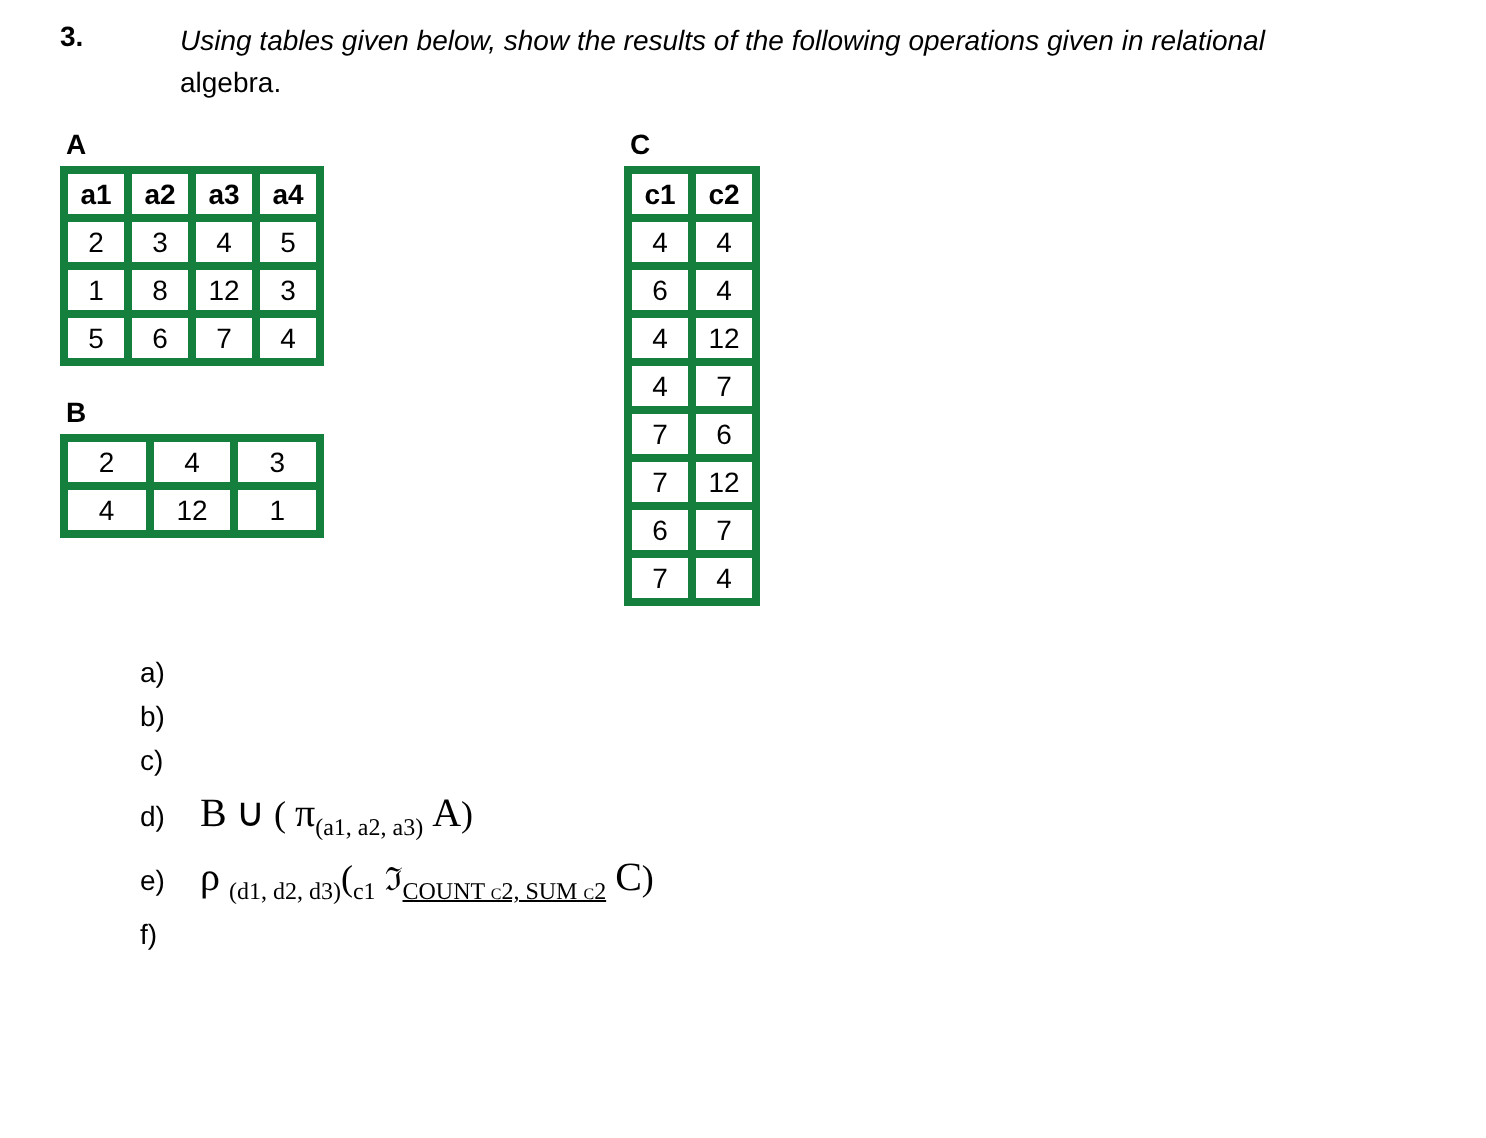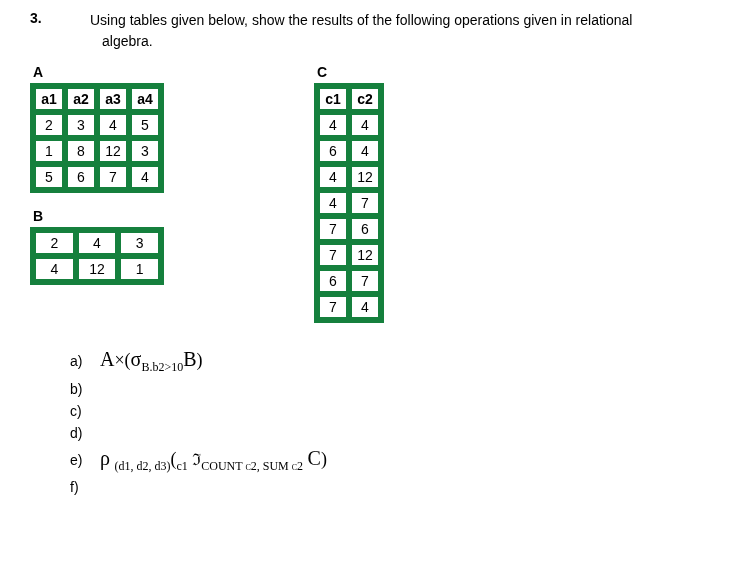--- a/index.html
+++ b/index.html
@@ -19,23 +19,24 @@
       display: flex;
       margin-bottom: 15px;
     }
     .question-num {
       font-weight: bold;
       width: 60px;
     }
     .question-text {
       flex: 1;
       line-height: 1.5;
+      font-style: italic;
     }
     .question-text-cont {
-      margin-left: 12px;
+      margin-left: 0px;
       margin-top: 2px;
     }
     .tables-container {
       display: flex;
       gap: 150px;
       margin-bottom: 25px;
     }
     .left-tables {
       display: flex;
       flex-direction: column;
@@ -47,21 +48,21 @@
     }
     .table-label {
       font-weight: bold;
       margin-bottom: 3px;
       padding-left: 3px;
     }
     table {
       border-collapse: collapse;
     }
     th, td {
-      border: 6px solid #15803d;
+      border: 4px solid #15803d;
       padding: 2px 0;
       text-align: center;
       width: 32px;
       font-size: 14px;
     }
     th {
       font-weight: bold;
     }
     .formulas {
       margin-left: 40px;
@@ -85,20 +86,21 @@
     .big {
       font-size: 20px;
     }
     .sub {
       font-size: 12px;
       vertical-align: sub;
     }
     .smallcaps {
       font-size: 12px;
       font-variant: small-caps;
+      text-decoration: underline;
     }
     .script-f {
       font-family: 'Brush Script MT', cursive;
       font-size: 16px;
     }
   </style>
 </head>
 <body>
 
 <div class="question-header">
@@ -203,35 +205,35 @@
         <td>4</td>
       </tr>
     </tbody>
       </table>
   </div>
 </div>
 
 <div class="formulas">
   <div class="formula-row">
     <span class="formula-label">a)</span>
+  </div>
+
+  <div class="formula-row">
+    <span class="formula-label">b)</span>
+  </div>
+
+  <div class="formula-row">
+    <span class="formula-label">c)</span>
+  </div>
+
+  <div class="formula-row">
+    <span class="formula-label">d)</span>
     <span class="formula-content">
-      <span class="big">A</span><span>×</span><span>(</span><span class="big">σ</span><span class="sub">B.b2&gt;10</span><span class="big">B</span><span>)</span>
+      <span class="big">B</span> <span class="big">∪</span> <span>(</span> <span class="big">π</span><span class="sub">(a1, a2, a3)</span> <span class="big">A</span><span>)</span>
     </span>
-  </div>
-
-  <div class="formula-row">
-    <span class="formula-label">b)</span>
-  </div>
-
-  <div class="formula-row">
-    <span class="formula-label">c)</span>
-  </div>
-
-  <div class="formula-row">
-    <span class="formula-label">d)</span>
   </div>
 
   <div class="formula-row">
     <span class="formula-label">e)</span>
     <span class="formula-content">
       <span class="big">ρ</span> <span class="sub">(d1, d2, d3)</span><span>(</span><span class="sub">c1</span> <span class="big script-f">ℑ</span><span class="sub smallcaps">COUNT c2, SUM c2</span> <span class="big">C</span><span>)</span>
     </span>
   </div>
 
   <div class="formula-row">

